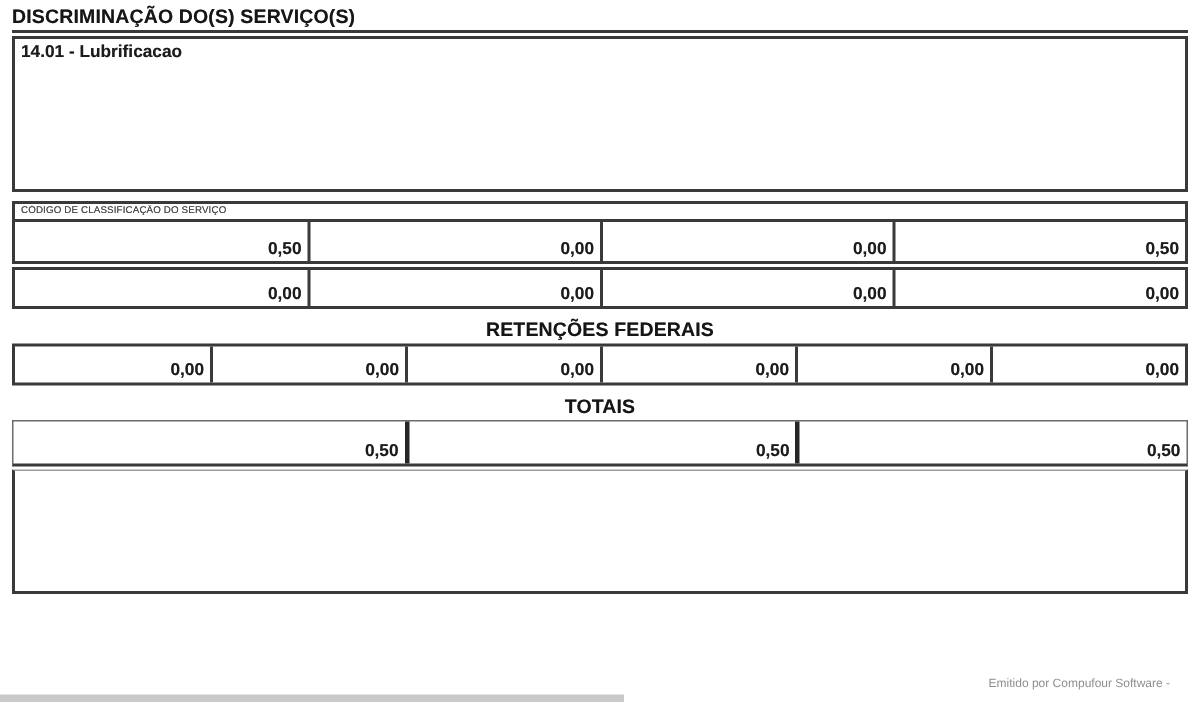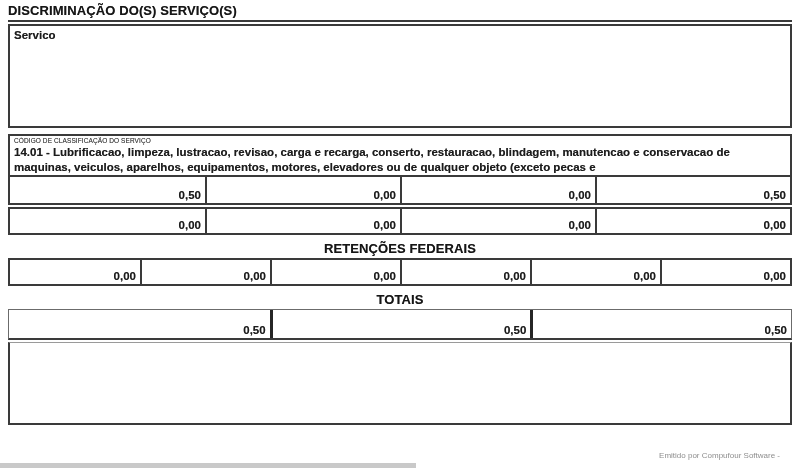--- a/index.html
+++ b/index.html
@@ -77,27 +77,26 @@
 </style>
 </head>
 <body>
 
 <div class="page">
 
   <div class="section-title">DISCRIMINAÇÃO DO(S) SERVIÇO(S)</div>
   <div class="title-rule"></div>
 
   <div class="desc-box">
-    <div class="bold-line">Servico</div>
+    <div class="bold-line">14.01 - Lubrificacao</div>
   </div>
 
   <div class="class-box">
     <div class="class-head">
       <span class="tiny-label">CÓDIGO DE CLASSIFICAÇÃO DO SERVIÇO</span>
-      <div class="class-text">14.01 - Lubrificacao, limpeza, lustracao, revisao, carga e recarga, conserto, restauracao, blindagem, manutencao e conservacao de maquinas, veiculos, aparelhos, equipamentos, motores, elevadores ou de qualquer objeto (exceto pecas e</div>
     </div>
     <div class="row-grid cols4 vals-row1">
       <div class="cell">
         <span class="tiny-label">VALOR DO(S) SERVIÇO(S)</span>
         <span class="cell-value">0,50</span>
       </div>
       <div class="cell">
         <span class="tiny-label">VALOR DEDUÇÃO</span>
         <span class="cell-value">0,00</span>
       </div>

